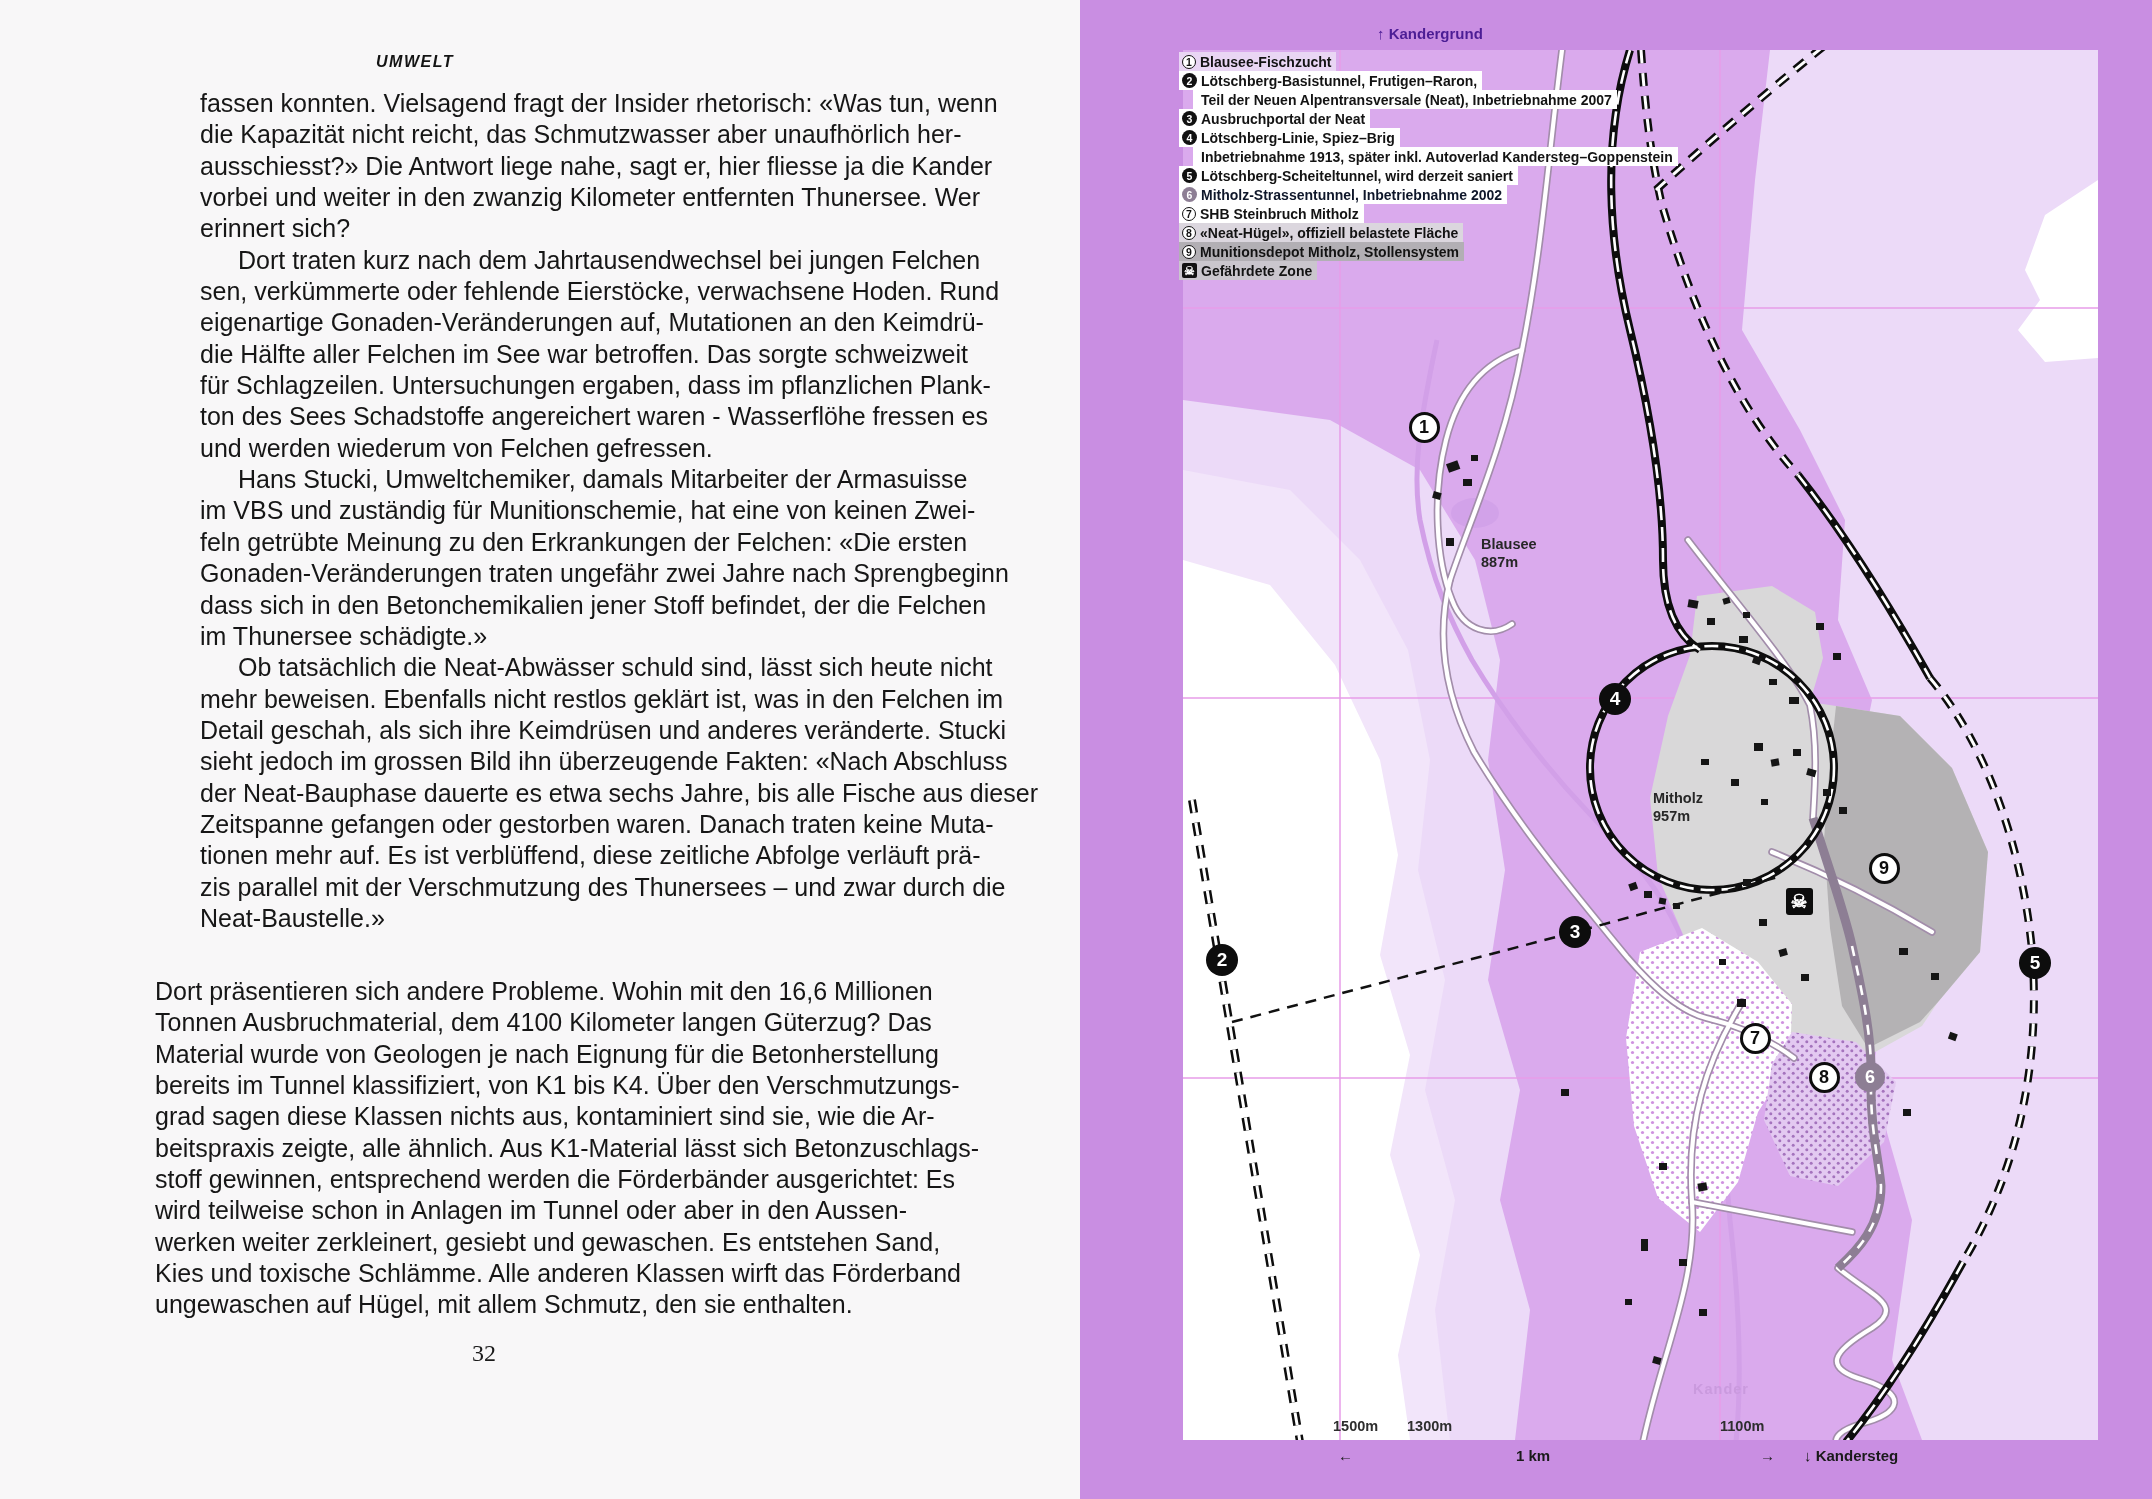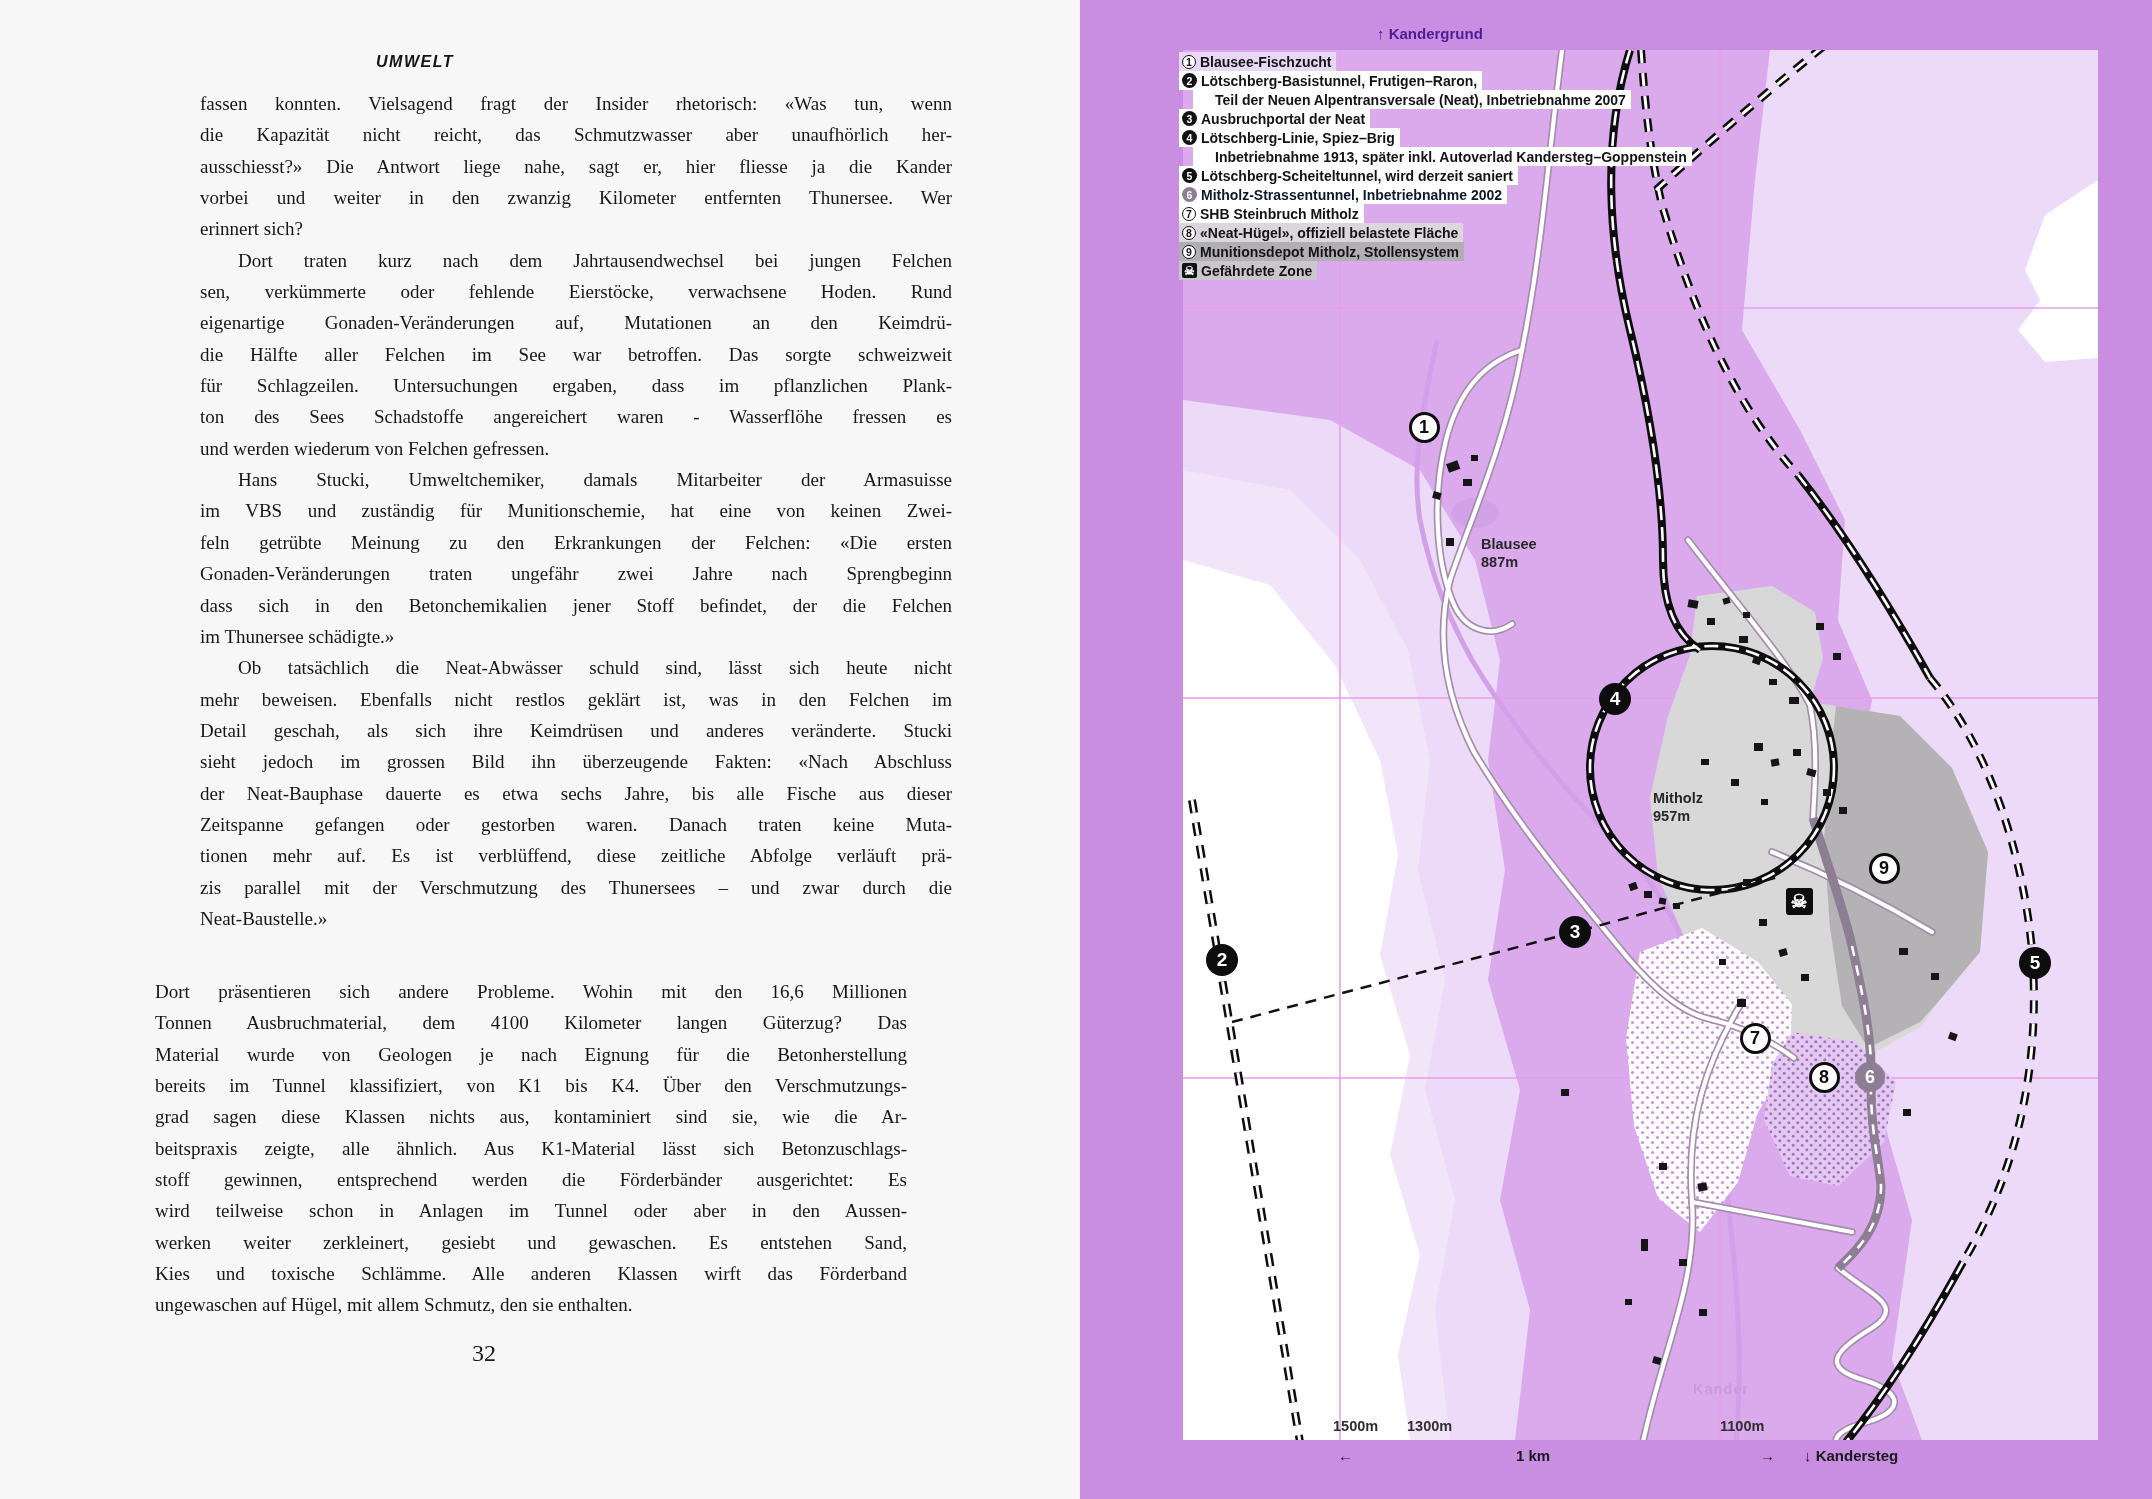--- a/index.html
+++ b/index.html
@@ -3,40 +3,40 @@
 <meta charset="utf-8">
 <style>
   html,body{margin:0;padding:0;background:#444;}
   #canvas{position:relative;width:2152px;height:1499px;overflow:hidden;
           font-family:"Liberation Sans", sans-serif;}
   
   #left-page{position:absolute;left:0;top:0;width:1080px;height:1499px;background:#f8f7f8;}
   #section-header{position:absolute;left:376px;top:53px;width:130px;
       font:italic 700 16px "Liberation Sans",sans-serif;letter-spacing:1.5px;color:#141414;}
   .textblock{position:absolute;color:#161616;
-      font-family:Liberation Serif, serif;font-size:19px;line-height:31.35px;
+      font-family:Liberation Sans, sans-serif;font-size:25px;line-height:31.35px;
       text-rendering:optimizeLegibility;}
   #upper-block{left:200px;top:88px;width:752px;}
   #lower-block{left:155px;top:976px;width:752px;}
   .bline{text-align:justify;text-align-last:justify;white-space:nowrap;}
   .bline.last{text-align-last:left;}
   .bline.indent{text-indent:38px;}
   #page-number{position:absolute;left:462px;top:1340px;width:44px;text-align:center;
       font-family:"Liberation Serif",serif;font-size:24px;color:#1a1a1a;}
   
   #map-page{position:absolute;left:1080px;top:0;width:1072px;height:1499px;background:#c98ee2;}
   #map-frame{position:absolute;left:103px;top:50px;width:915px;height:1390px;}
   #terrain{position:absolute;left:0;top:0;}
   #top-label{position:absolute;left:194px;top:-25px;font:700 15px "Liberation Sans",sans-serif;color:#4c1d95;}
   
   #legend{position:absolute;left:-4px;top:2px;}
   .lg-row{display:flex;height:19px;align-items:center;}
   .pill{display:flex;align-items:center;height:19px;padding:0 5px 0 2px;
         font:700 14px "Liberation Sans",sans-serif;color:#131313;white-space:nowrap;}
-  .pill.cont{padding-left:22px;margin-left:14px;}
+  .pill.cont{padding-left:8px;margin-left:14px;}
   .bg-white{background:#ffffff;} .bg-lilac{background:#e9d6f4;}
   .bg-gray-light{background:#dbd6de;} .bg-gray{background:#b2afb4;} .bg-gray-mid{background:#cac6cd;}
   .muted{color:#0f172a;}
   .badge{flex:0 0 auto;width:15px;height:15px;border-radius:50%;margin:0 4px 0 1px;
         display:flex;align-items:center;justify-content:center;
         font:700 10.5px "Liberation Sans",sans-serif;}
   .badge.outline{background:#fff;border:1.8px solid #111;color:#111;width:12px;height:12px;}
   .badge.filled{background:#111;color:#fff;}
   .badge.tunnel{background:#8d7e94;color:#fff;}
   .badge.skull{border-radius:2px;background:#111;color:#fff;font-size:12px;}

